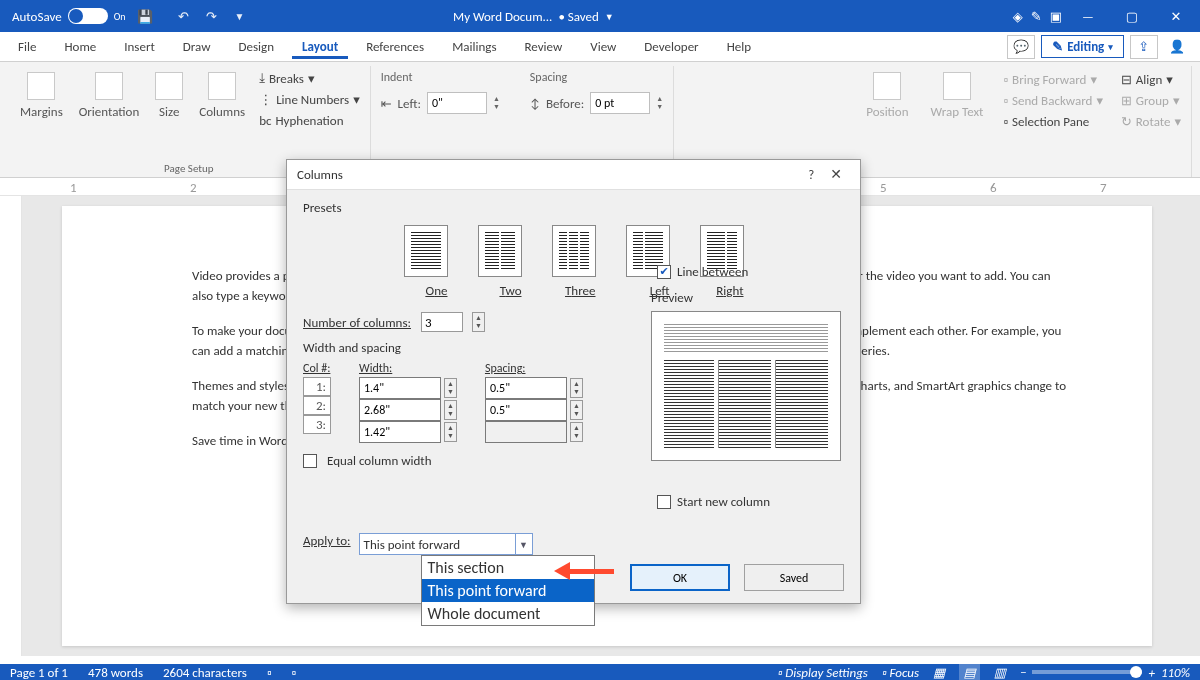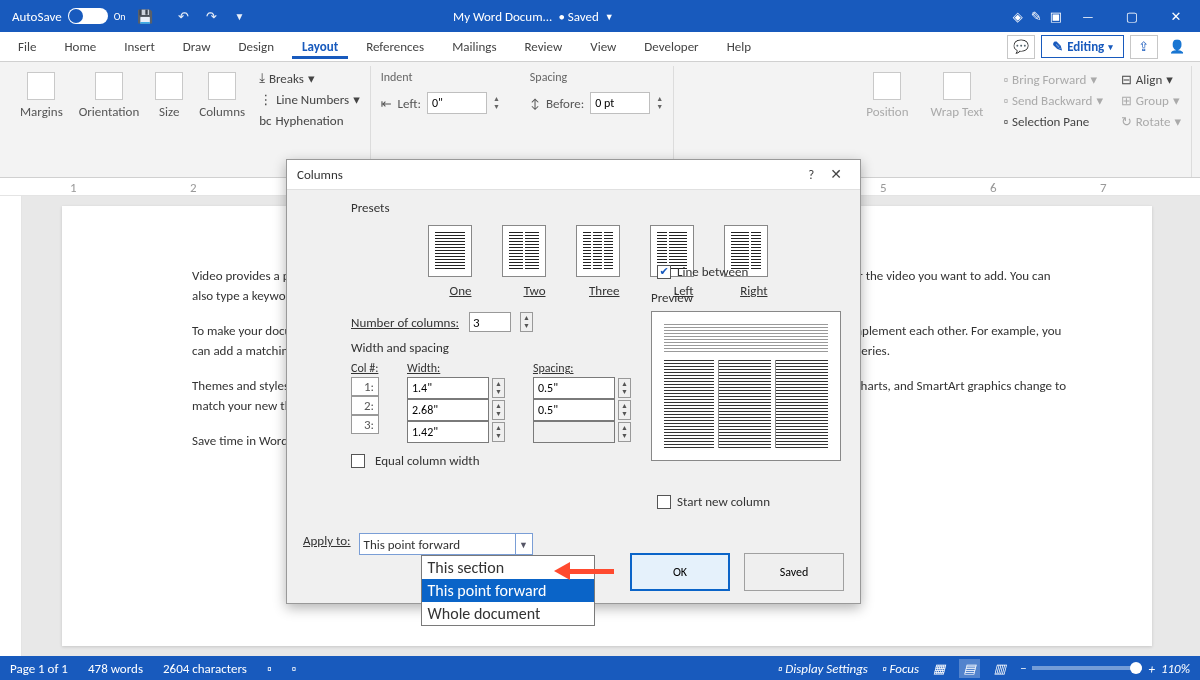--- a/index.html
+++ b/index.html
@@ -33,33 +33,33 @@
 .spin input{ width:60px; height:22px; border:1px solid #bfbfbf; padding:0 4px; font-size:12px;}
 .spinbtns{ display:flex; flex-direction:column; font-size:7px; line-height:8px; color:#666;}
 .arrgroup{ display:flex; flex-direction:column; gap:2px; font-size:12px; color:#888;}
 .arrgroup .itm{ display:flex; align-items:center; gap:4px; white-space:nowrap; padding:2px 0;}
 .ruler{ height:18px; background:#fff; border-bottom:1px solid #e4e4e4; position:relative; color:#999; font-size:10px;}
 .ruler .hmark{ position:absolute; top:2px;}
 .docarea{ background:#e8e8e8; height:460px; position:relative; display:flex;}
 .vruler{ width:22px; background:#fff; border-right:1px solid #e4e4e4;}
 .page{ background:#fff; margin:10px 0 0 40px; width:1090px; height:440px; padding:60px 80px 20px 130px; box-shadow:0 1px 3px rgba(0,0,0,.15); color:#333; font-size:15px; line-height:1.5; font-family:Calibri,sans-serif;}
 .page p{ margin-bottom:16px;}
-.statusbar{ position:absolute; bottom:0; left:0; right:0; height:24px; background:#185ABD; color:#fff; display:flex; align-items:center; padding:0 10px; font-size:12px; gap:20px;}
+.statusbar{ position:absolute; bottom:0; left:0; right:0; height:16px; background:#185ABD; color:#fff; display:flex; align-items:center; padding:0 10px; font-size:12px; gap:20px;}
 .statusbar .r{ margin-left:auto; display:flex; align-items:center; gap:14px;font-style:italic;}
 .statusbar .zoom{ display:flex; align-items:center; gap:6px;}
 .statusbar .slider{ width:110px;height:4px;background:rgba(255,255,255,.4); position:relative;}
 .statusbar .slider .knob{position:absolute;right:0;top:-4px;width:12px;height:12px;background:#fff;border-radius:50%;}
 
 
 .dlg{ position:absolute; left:286px; top:159px; width:575px; height:445px; background:#f0f0f0; border:1px solid #999; box-shadow:0 4px 12px rgba(0,0,0,.3); }
 .dlg .dtitle{ height:30px; display:flex; align-items:center; padding:0 10px; background:#fff; border-bottom:1px solid #e0e0e0;}
 .dlg .dtitle .tx{ font-size:13px; color:#333;}
 .dlg .dtitle .help{ margin-left:auto; padding:4px 8px; color:#444;}
 .dlg .dtitle .close{ padding:4px 8px; color:#444; font-size:14px;}
-.dlg .body{ padding:10px 16px; color:#333; font-size:12px;margin-left:48px;}
+.dlg .body{ padding:10px 16px; color:#333; font-size:12px;}
 .presets{ display:flex; gap:30px; justify-content:center; padding:10px 0 6px;}
 .preset{ display:flex; flex-direction:column; align-items:flex-end; gap:6px; }
 .preset .pic{ width:44px; height:52px; border:1px solid #888; background:#fff; display:flex; gap:2px; padding:6px; align-items:stretch; justify-content:center;}
 .preset .pic .col{ flex:1; background:repeating-linear-gradient(#222,#222 1px,transparent 1px,transparent 3px); }
 .preset .pl{ font-size:12px; text-decoration:underline;}
 
 .row2{ display:flex; align-items:center; gap:10px; margin:8px 0;}
 .row2 .lblu{ text-decoration:underline;}
 .row2 input{ width:42px; height:20px; border:1px solid #999; padding:0 3px;}
 .sbtn{ display:inline-flex;flex-direction:column;font-size:7px;line-height:8px;color:#555;border:1px solid #999;margin-left:-1px;height:20px;justify-content:center;padding:0 2px;}
@@ -86,21 +86,21 @@
 .apply .sel{ width:174px; height:22px; border:1px solid #7a9ed6; background:#fff; padding:0 4px; display:flex; align-items:center; justify-content:space-between;}
 .apply .sel .dd{ width:17px;height:20px;border-left:1px solid #7a9ed6;display:flex;align-items:center;justify-content:center;color:#556;font-size:9px;margin-right:-4px;}
 .apply .list{ position:absolute; top:22px; left:62px; width:174px; background:#fff; border:1px solid #7a7a7a;}
 .apply .list .opt{ padding:2px 6px; font-size:16px;}
 .apply .list .opt.sel2{ background:#0a64c8; color:#fff;}
 
 .startcol{ position:absolute; left:370px; bottom:94px; display:flex; align-items:flex-end; gap:6px;}
 .lineb{ position:absolute; left:370px; top:104px; display:flex; align-items:center; gap:6px;}
 
 .dbtns{ position:absolute; right:16px; bottom:12px; display:flex; gap:14px;}
-.dbtns button{ width:100px; height:38px; border:1px solid #a0a0a0; background:#efefef; font-size:12px;}
+.dbtns button{ width:100px; height:27px; border:1px solid #a0a0a0; background:#efefef; font-size:12px;}
 .dbtns button.ok{ border:2px solid #0a64c8; background:#e5f1fb;}
 
 .arrow{ position:absolute; left:554px; top:562px; width:60px; height:18px; pointer-events:none;}
 .arrow .line{ position:absolute; left:14px; top:7px; width:46px; height:5px; background:#ff4a2f;}
 .arrow .head{ position:absolute; left:0; top:0; width:0;height:0;border-top:9px solid transparent;border-bottom:9px solid transparent;border-right:16px solid #ff4a2f;}
 .disabled{ color:#aaa !important;}
 </style>
 </head>
 <body>
 
@@ -170,20 +170,21 @@
       <div class="bigbtn">
           <div class="icn"></div>
           <span>Columns</span>
         </div>
       <div class="stackbtn">
         <div class="itm">⤓ <span>Breaks</span> ▾</div>
         <div class="itm">⋮ <span>Line Numbers</span> ▾</div>
         <div class="itm">bc <span>Hyphenation</span></div>
       </div>
     </div>
+    <div class="lbl">Page Setup</div>
   </div>
 
   <div class="rgroup" style="flex-direction:row; gap:30px;">
     <div class="ind">
       <div class="hdr">Indent</div>
       <div class="spin">
         <span>⇤</span>
         <span>Left:</span>
         <input value="0&quot;" style="">
         <div class="spinbtns">▲<br>▼</div>

